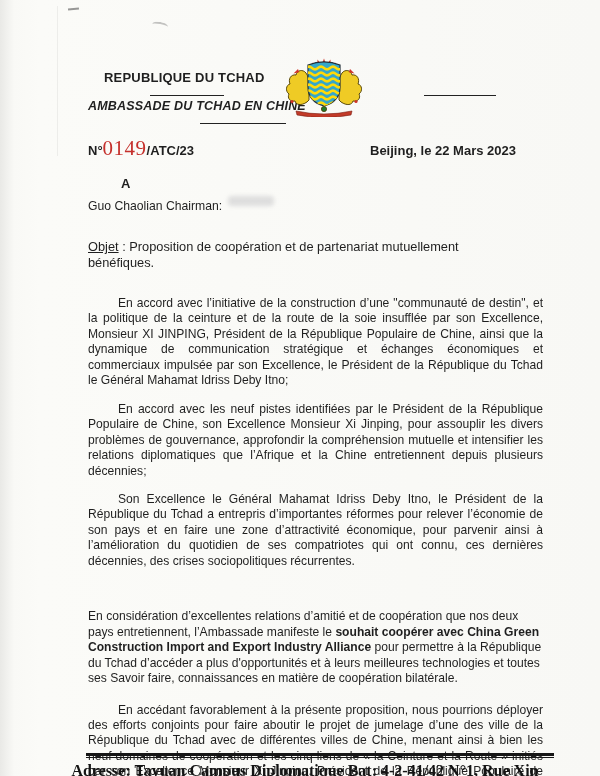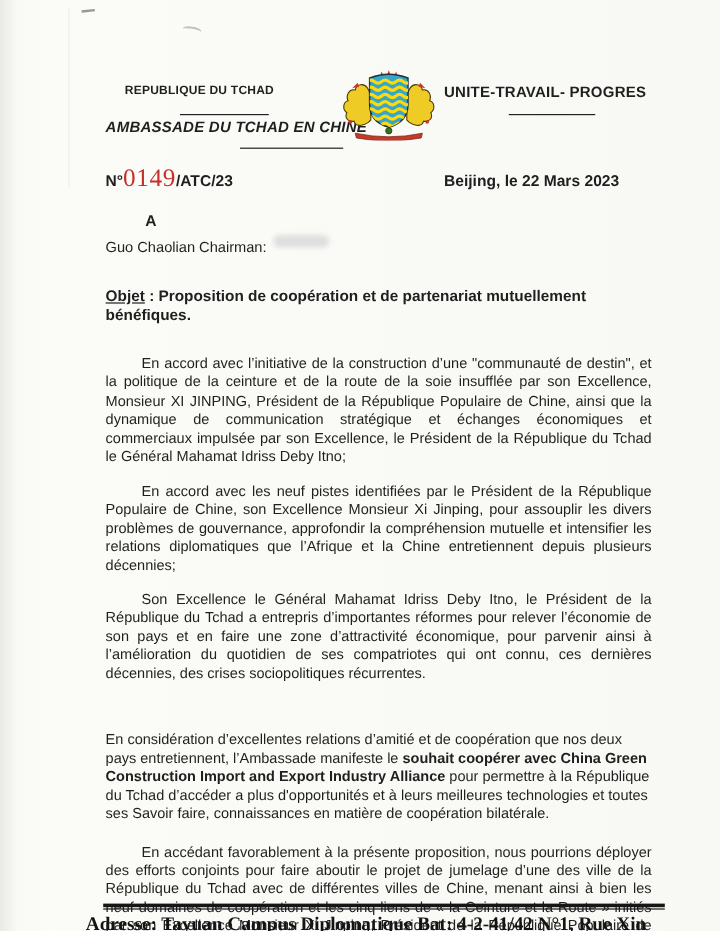--- a/index.html
+++ b/index.html
@@ -15,21 +15,21 @@
     position:absolute; inset:0;
     background:linear-gradient(90deg,#e9e9e6 0px,#f9f9f6 14px,#fbfbf8 40px,#f8f8f5 100%);
   }
   
   .crease-line { position:absolute; left:57px; top:6px; width:1px; height:150px; background:rgba(0,0,0,0.055); }
   .speck-1 { position:absolute; left:68px; top:8px; width:11px; height:2px; background:rgba(70,70,70,0.55); transform:rotate(-6deg); }
   .speck-2 { position:absolute; left:152px; top:22px; width:16px; height:7px; border-top:2px solid rgba(90,90,90,0.35); border-radius:50%; transform:rotate(10deg); }
   .smudge { position:absolute; left:228px; top:196px; width:46px; height:10px; background:rgba(150,150,158,0.28); filter:blur(2px); border-radius:4px; }
 
   
-  .hdr-left-1 { position:absolute; left:88px; top:70px; font-size:10px; font-weight:bold; letter-spacing:0.2px;padding-left:16px; }
+  .hdr-left-1 { position:absolute; left:88px; top:70px; font-size:13px; font-weight:bold; letter-spacing:0.2px;padding-left:16px; }
   .hdr-left-2 { position:absolute; left:88px; top:99px; font-size:12.5px; font-weight:bold; letter-spacing:0.2px;font-style:italic; }
   .hdr-motto  { position:absolute; left:370px; top:70px; font-size:12.5px; font-weight:bold; letter-spacing:0.2px; }
   .rule { position:absolute; height:0; border-top:1.4px solid #222; }
   .rule-1 { left:150px; top:95px;  width:74px; }
   .rule-2 { left:200px; top:123px; width:86px; }
   .rule-3 { left:424px; top:95px;  width:72px; }
   .emblem { position:absolute; left:280px; top:57px; width:88px; height:60px; }
 
   
   .ref-line { position:absolute; left:88px; top:138px; display:flex; align-items:baseline; }
@@ -37,21 +37,21 @@
   .ref-number { font-family:"Liberation Serif","DejaVu Serif",serif; font-size:21px; color:#c5302c; letter-spacing:0.5px; line-height:1; }
   .ref-suffix { font-size:13px; font-weight:bold; }
   .dateline { position:absolute; left:370px; top:143px; font-size:13px; font-weight:bold; }
 
   
   .salutation { position:absolute; left:121px; top:176px; font-size:13px; font-weight:bold; }
   .recipient-name { position:absolute; left:88px; top:199px; font-size:12.2px; font-weight:normal; }
   .recipient-org  { position:absolute; left:88px; top:214px; font-size:12.2px; font-weight:bold; }
 
   
-  .subject { position:absolute; left:88px; top:239px; width:408px; font-size:12.8px; font-weight:bold; line-height:16px; }
+  .subject { position:absolute; left:88px; top:239px; width:408px; font-size:12.8px; font-weight:normal; line-height:16px; }
   .subject .obj-label { text-decoration:underline; }
 
   
   .body-text { position:absolute; left:88px; top:296px; width:455px; font-size:12.1px; line-height:15.45px; }
   .body-text p { text-align:justify; text-indent:30px; margin-bottom:13px; }
   .body-text p.no-indent { text-align:left; text-indent:0; margin-bottom:16px;margin-top:40px; }
   .body-text .b { font-weight:bold; }
 
   
   .footer-rule { position:absolute; left:86px; top:753px; width:468px; height:5px; border-top:3px solid #161616; border-bottom:1.2px solid #161616; }
@@ -65,21 +65,20 @@
 
   <div class="crease-line"></div>
   <div class="speck-1"></div>
   <div class="speck-2"></div>
   <div class="smudge"></div>
 
   <div class="hdr-left-1">REPUBLIQUE DU TCHAD</div>
   <div class="rule rule-1"></div>
   <div class="hdr-left-2">AMBASSADE DU TCHAD EN CHINE</div>
   <div class="rule rule-2"></div>
-  <div class="hdr-motto">UNITE-TRAVAIL- PROGRES</div>
   <div class="rule rule-3"></div>
 
   <span class="emblem">
     <svg width="88" height="60" viewBox="0 0 88 60" xmlns="http://www.w3.org/2000/svg">
       <defs>
         <clipPath id="shieldClip">
           <path d="M28,8 C38,4 50,4 60,8 L60,30 C60,41 53,46.5 44,49 C35,46.5 28,41 28,30 Z"></path>
         </clipPath>
       </defs>
 

